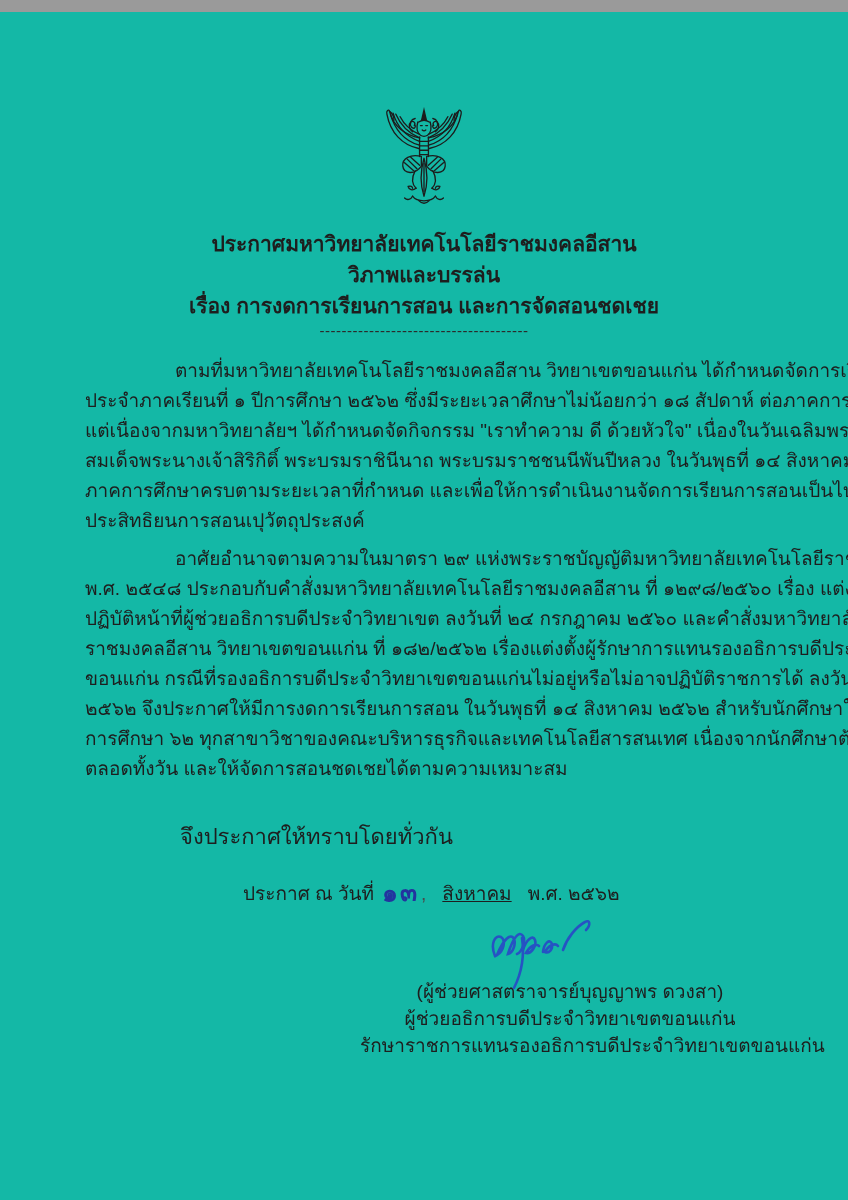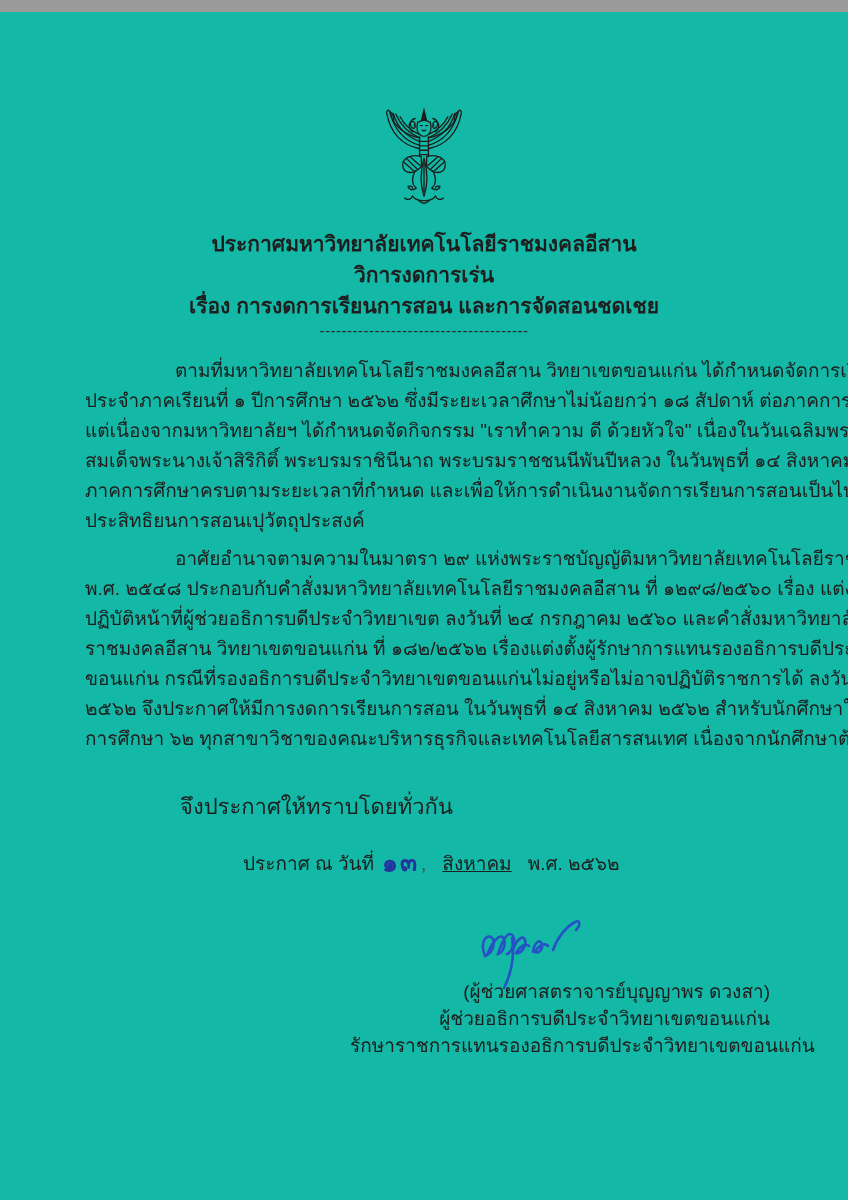--- a/index.html
+++ b/index.html
@@ -19,21 +19,21 @@
   .para2{margin-top:8px;}
   .closing{margin-top:38px;text-indent:95px;font-size:22px;line-height:30px;}
   .dateline{margin-top:24px;padding-left:158px;font-size:19px;line-height:30px;white-space:nowrap;}
   .hand-day{
     color:#23349f;font-weight:700;font-size:25px;letter-spacing:2px;
     position:relative;top:1px;margin:0 2px 0 8px;
     transform:rotate(-2deg);display:inline-block;
   }
   .comma{color:#4a4a4a;margin-right:16px;}
   .date-month{margin-right:16px;text-decoration:underline;}
-  .sig-block{position:absolute;left:350px;top:898px;width:420px;text-align:right;font-size:19px;line-height:27px;}
+  .sig-block{position:absolute;left:360px;top:898px;width:420px;text-align:center;font-size:19px;line-height:27px;}
   .sig-svg{display:block;margin:0 auto -14px auto;position:relative;left:-12px;overflow:visible;}
   .sig-name,.sig-pos{white-space:nowrap;}
 </style>
 </head>
 <body>
 
 <div class="page">
 
   <div class="emblem-wrap">
     <svg class="emblem" viewBox="0 0 120 124" aria-hidden="true">
@@ -68,21 +68,21 @@
         <path d="M60 66 L60 98"></path>
         <path d="M47 103 C52 110 68 110 73 103"></path>
         <path d="M47 103 C45 107 41 108 38 105 M73 103 C75 107 79 108 82 105"></path>
         <path d="M54 108 Q60 114 66 108"></path>
       </g>
     </svg>
   </div>
 
   <div class="titles">
     <div class="title-line">ประกาศมหาวิทยาลัยเทคโนโลยีราชมงคลอีสาน</div>
-    <div class="title-line">วิการงดการเร่น</div>
+    <div class="title-line">วิภาพและบรรล่น</div>
     <div class="title-line">เรื่อง การงดการเรียนการสอน และการจัดสอนชดเชย</div>
   </div>
 
   <div class="separator">--------------------------------------</div>
 
   <div class="bodytext">
     <div class="para para1">
         <div class="bline">ตามที่มหาวิทยาลัยเทคโนโลยีราชมงคลอีสาน วิทยาเขตขอนแก่น ได้กำหนดจัดการเรียนการสอน</div>
         <div class="bline">ประจำภาคเรียนที่ ๑ ปีการศึกษา ๒๕๖๒ ซึ่งมีระยะเวลาศึกษาไม่น้อยกว่า ๑๘ สัปดาห์ ต่อภาคการศึกษา</div>
         <div class="bline">แต่เนื่องจากมหาวิทยาลัยฯ ได้กำหนดจัดกิจกรรม "เราทำความ ดี ด้วยหัวใจ"  เนื่องในวันเฉลิมพระชนมพรรษา</div>
@@ -91,20 +91,21 @@
         <div class="bline">ประสิทธิยนการสอนเปุวัตถุประสงค์</div>
       </div>
     <div class="para para2">
         <div class="bline">อาศัยอำนาจตามความในมาตรา ๒๙ แห่งพระราชบัญญัติมหาวิทยาลัยเทคโนโลยีราชมงคล</div>
         <div class="bline">พ.ศ. ๒๕๔๘ ประกอบกับคำสั่งมหาวิทยาลัยเทคโนโลยีราชมงคลอีสาน ที่ ๑๒๙๘/๒๕๖๐  เรื่อง แต่งตั้งบุคลากร</div>
         <div class="bline">ปฏิบัติหน้าที่ผู้ช่วยอธิการบดีประจำวิทยาเขต ลงวันที่ ๒๔ กรกฎาคม ๒๕๖๐ และคำสั่งมหาวิทยาลัยเทคโนโลยี</div>
         <div class="bline">ราชมงคลอีสาน วิทยาเขตขอนแก่น ที่ ๑๘๒/๒๕๖๒ เรื่องแต่งตั้งผู้รักษาการแทนรองอธิการบดีประจำวิทยาเขต</div>
         <div class="bline">ขอนแก่น กรณีที่รองอธิการบดีประจำวิทยาเขตขอนแก่นไม่อยู่หรือไม่อาจปฏิบัติราชการได้ ลงวันที่ ๗ มีนาคม</div>
         <div class="bline">๒๕๖๒ จึงประกาศให้มีการงดการเรียนการสอน ในวันพุธที่ ๑๔ สิงหาคม ๒๕๖๒  สำหรับนักศึกษาใหม่ประจำปี</div>
         <div class="bline">การศึกษา ๖๒ ทุกสาขาวิชาของคณะบริหารธุรกิจและเทคโนโลยีสารสนเทศ เนื่องจากนักศึกษาต้องเข้าร่วมกิจกรรม</div>
+        <div class="bline">ตลอดทั้งวัน และให้จัดการสอนชดเชยได้ตามความเหมาะสม</div>
       </div>
     <div class="closing">จึงประกาศให้ทราบโดยทั่วกัน</div>
     <div class="dateline">
       <span>ประกาศ  ณ  วันที่</span><span class="hand-day">๑๓</span><span class="comma">,</span><span class="date-month">สิงหาคม</span><span>พ.ศ. ๒๕๖๒</span>
     </div>
   </div>
 
   <div class="sig-block">
     <svg class="sig-svg" width="170" height="82" viewBox="0 0 170 82" aria-hidden="true">
       <g fill="none" stroke="#2653c3" stroke-width="2.6" stroke-linecap="round">

